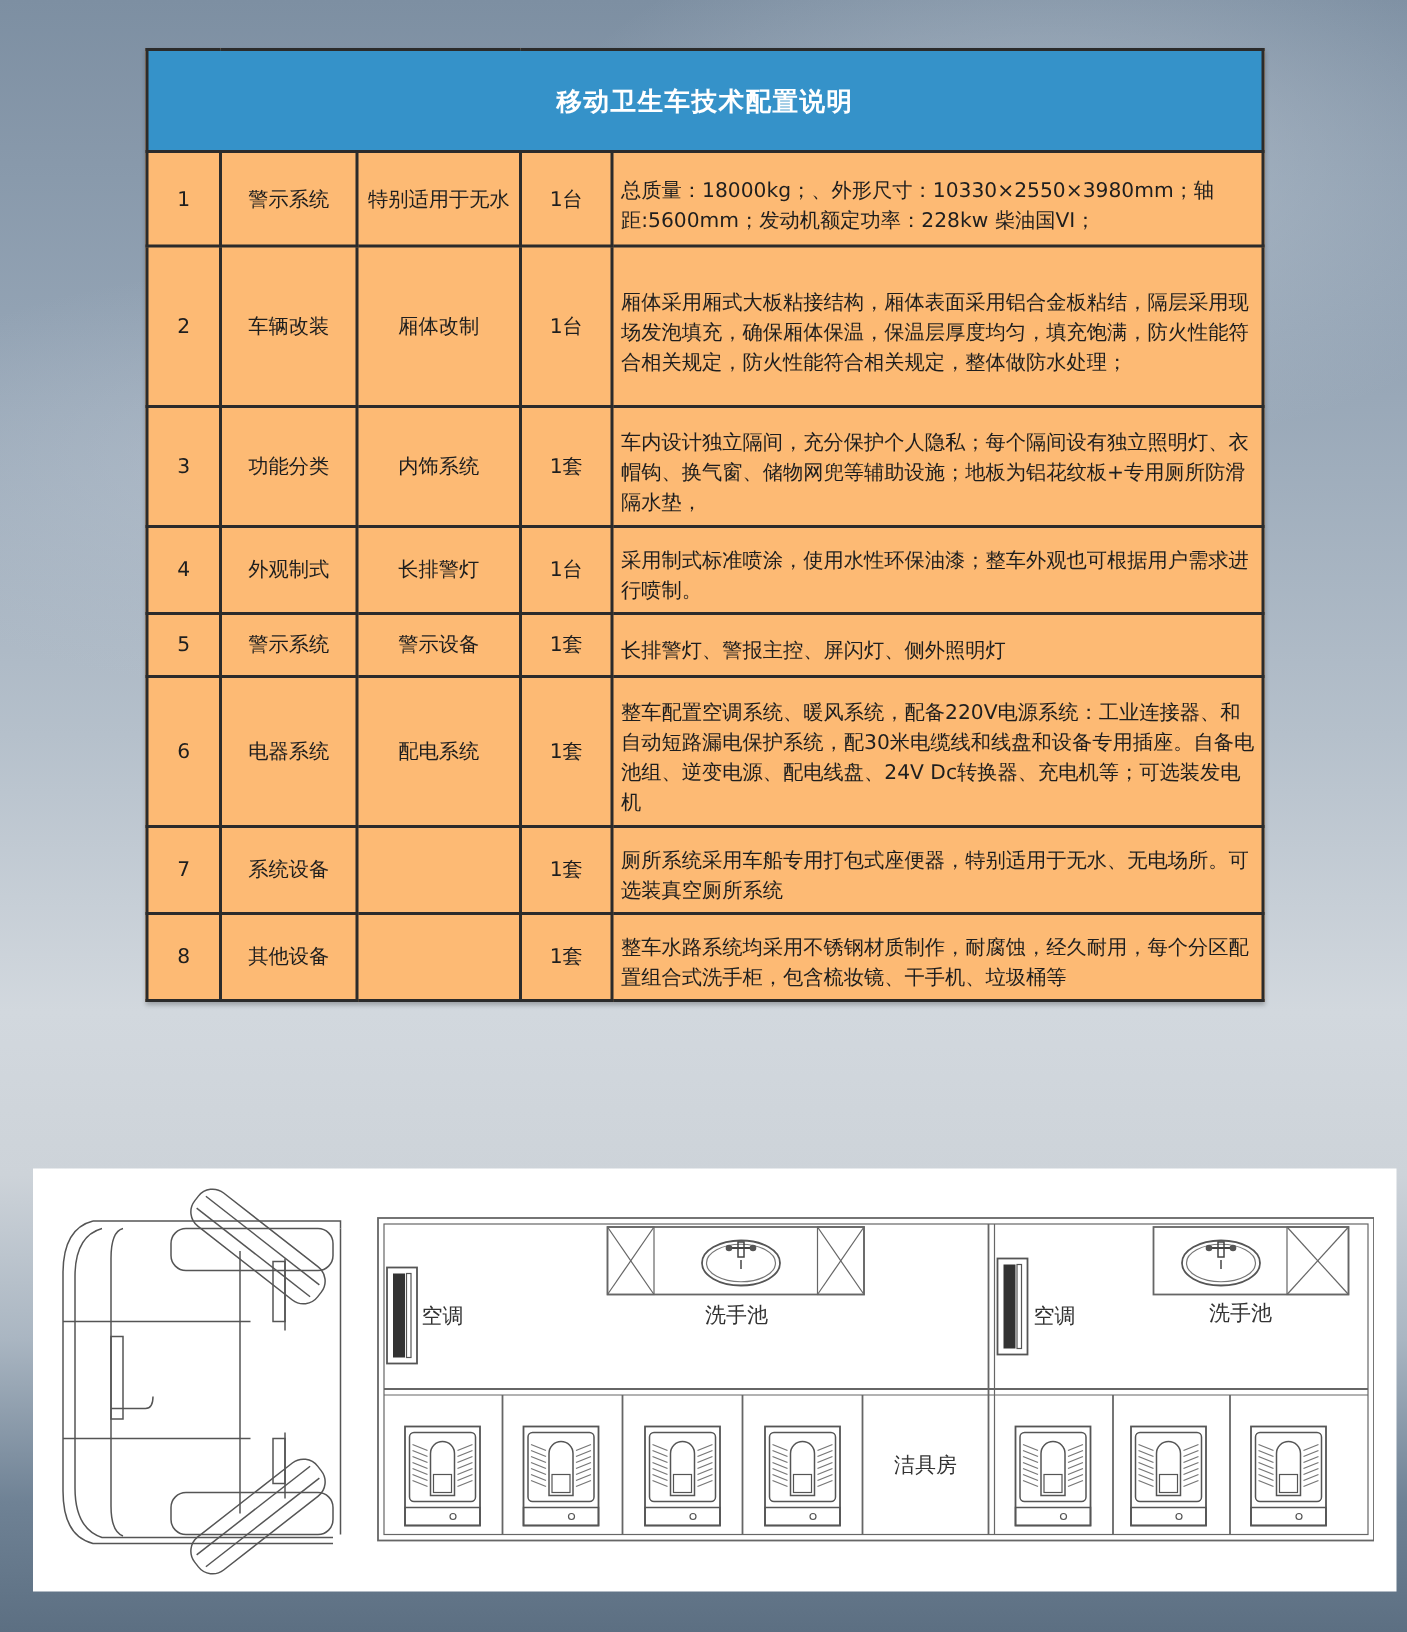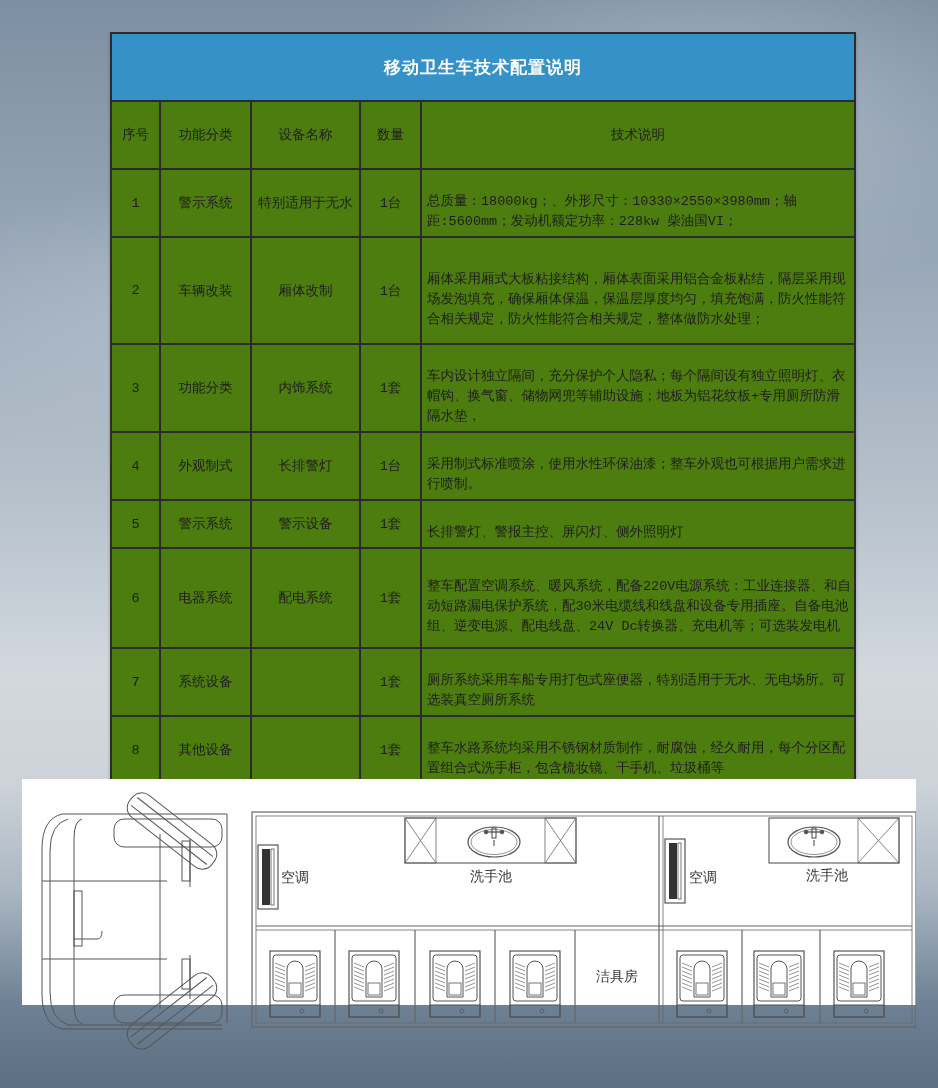--- a/index.html
+++ b/index.html
@@ -5,63 +5,55 @@
   html, body { margin:0; padding:0; }
   body {
     width:938px; height:1088px; position:relative; overflow:hidden;
     font-family:"DejaVu Sans", "Liberation Sans", sans-serif;
     background:
       radial-gradient(ellipse 500px 260px at 700px 120px, rgba(200,210,220,0.55), rgba(0,0,0,0) 70%),
       radial-gradient(ellipse 420px 200px at 180px 320px, rgba(190,200,212,0.45), rgba(0,0,0,0) 70%),
       linear-gradient(180deg, #7d8fa2 0%, #93a3b4 20%, #b5c0cb 45%, #d2d8de 62%, #cdd3d9 72%, #aab6c2 82%, #6f8295 92%, #5c6f82 100%);
   }
   .spec-table {
-    position:absolute; left:110px; top:32px; width:744px;
-    border-collapse:collapse; table-layout:fixed; background:#4d7c0f;
+    position:absolute; left:97px; top:32px; width:744px;
+    border-collapse:collapse; table-layout:fixed; background:#fdba74;
     box-shadow: 0 2px 3px rgba(0,0,0,0.25);
-    font-family: Liberation Mono, monospace;
   }
   .spec-table td, .spec-table th {
     border:2px solid #2b2b2b; color:#1e1e1e; font-size:13.5px; font-weight:normal;
     padding:0; text-align:center; vertical-align:middle;
   }
   .spec-table .title-cell {
     background:#3592c9; color:#ffffff; height:66px; font-size:17px; font-weight:bold; letter-spacing:1px;
   }
   .spec-table .head th { height:66px; }
   .spec-table td.desc {
-    text-align:left; padding:22px 2px 4px 5px; line-height:20px; font-size:13.5px;
+    text-align:left; padding:12px 2px 4px 5px; line-height:20px; font-size:13.5px;
   }
   .floorplan-panel {
-    position:absolute; left:22px; top:779px; width:894px; height:226px; background:#ffffff;
+    position:absolute; left:22px; top:779px; width:894px; height:282px; background:#ffffff;padding-left:15px;
   }
   .floorplan-panel svg { position:absolute; left:0; top:0; }
   .plan-label { font-family:"DejaVu Serif", "Liberation Serif", serif; font-size:14px; fill:#333; }
 </style>
 </head>
 <body>
 
 <table class="spec-table">
   <colgroup>
     <col style="width:49px">
       <col style="width:91px">
       <col style="width:109px">
       <col style="width:61px">
       <col style="width:434px">
   </colgroup>
   <tbody>
       <tr>
     <th colspan="5" class="title-cell">移动卫生车技术配置说明</th>
-  </tr>
-  <tr class="head">
-    <th>序号</th>
-    <th>功能分类</th>
-    <th>设备名称</th>
-    <th>数量</th>
-    <th>技术说明</th>
   </tr>
   <tr style="height:63px">
     <td>1</td>
     <td>警示系统</td>
     <td>特别适用于无水</td>
     <td>1台</td>
     <td class="desc">总质量：18000kg；、外形尺寸：10330×2550×3980mm；轴距:5600mm；发动机额定功率：228kw  柴油国VI；</td>
   </tr>
   <tr style="height:107px">
     <td>2</td>

